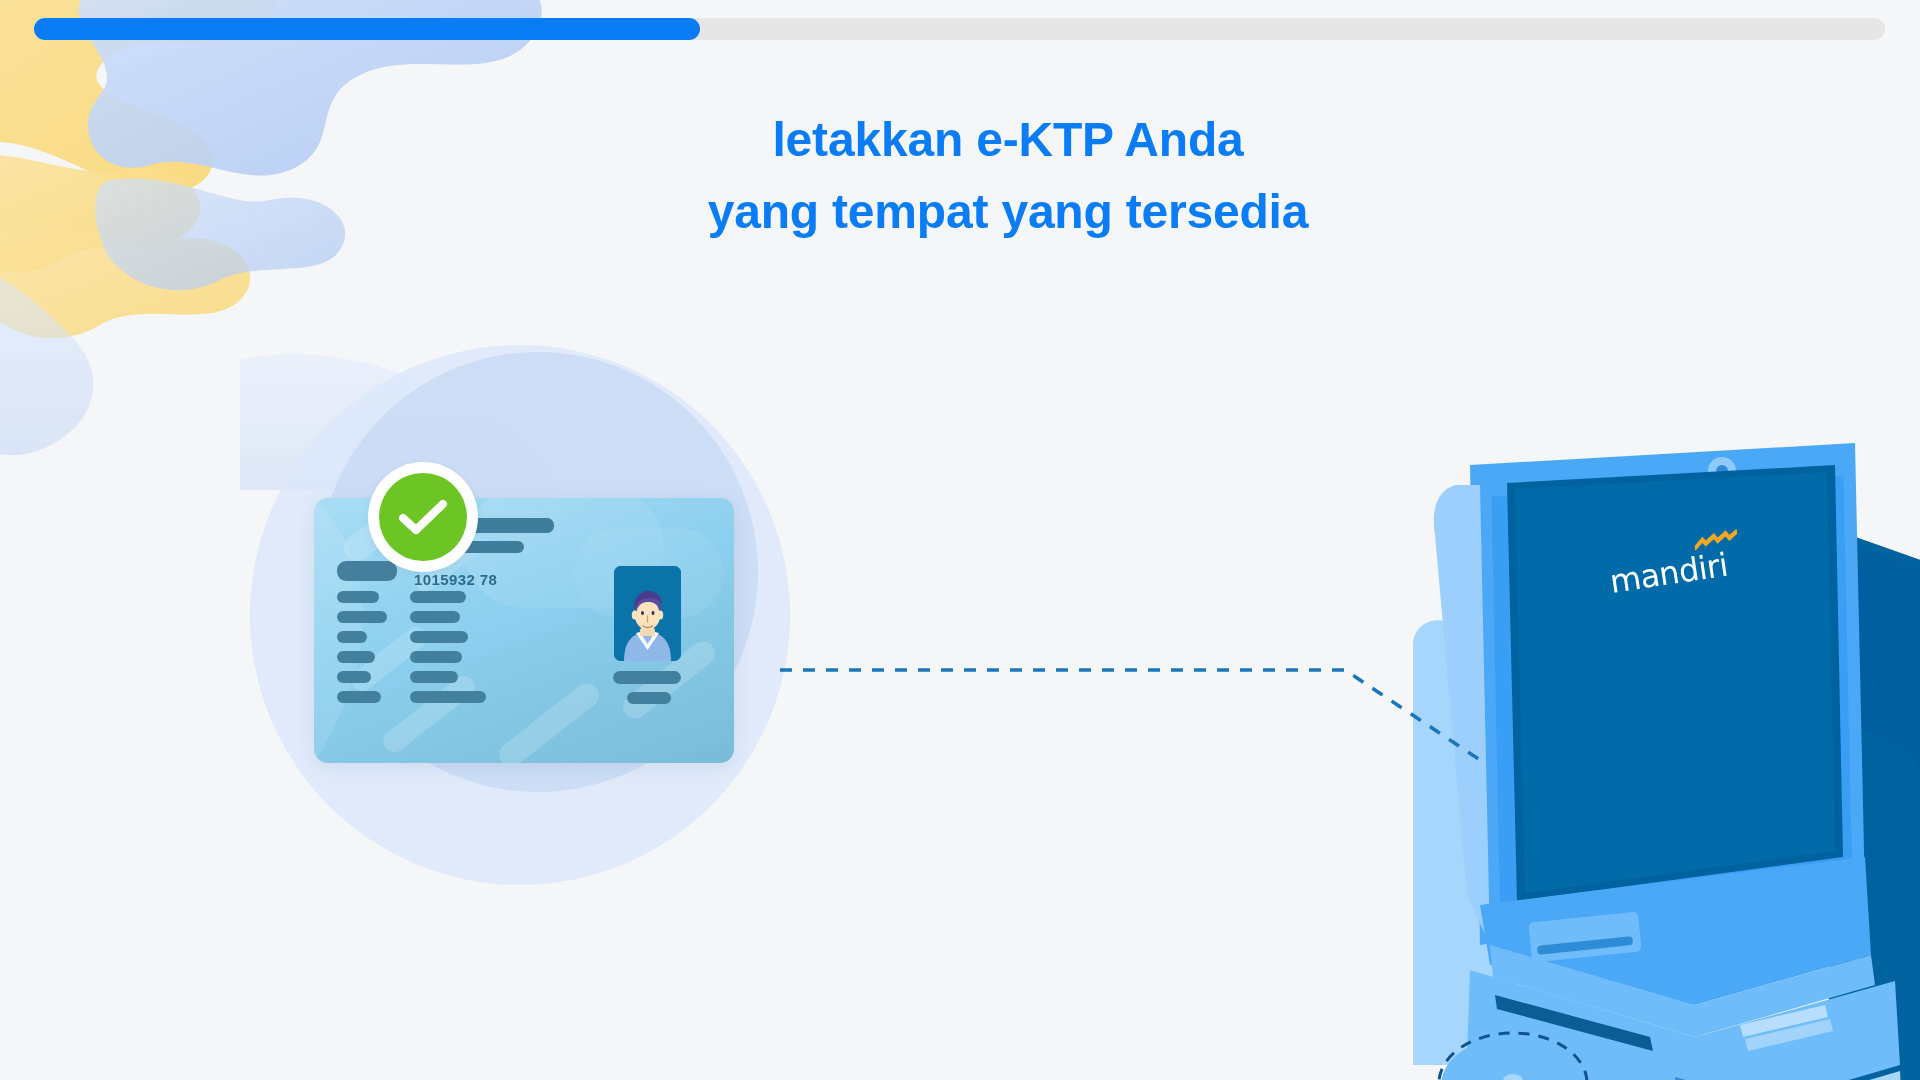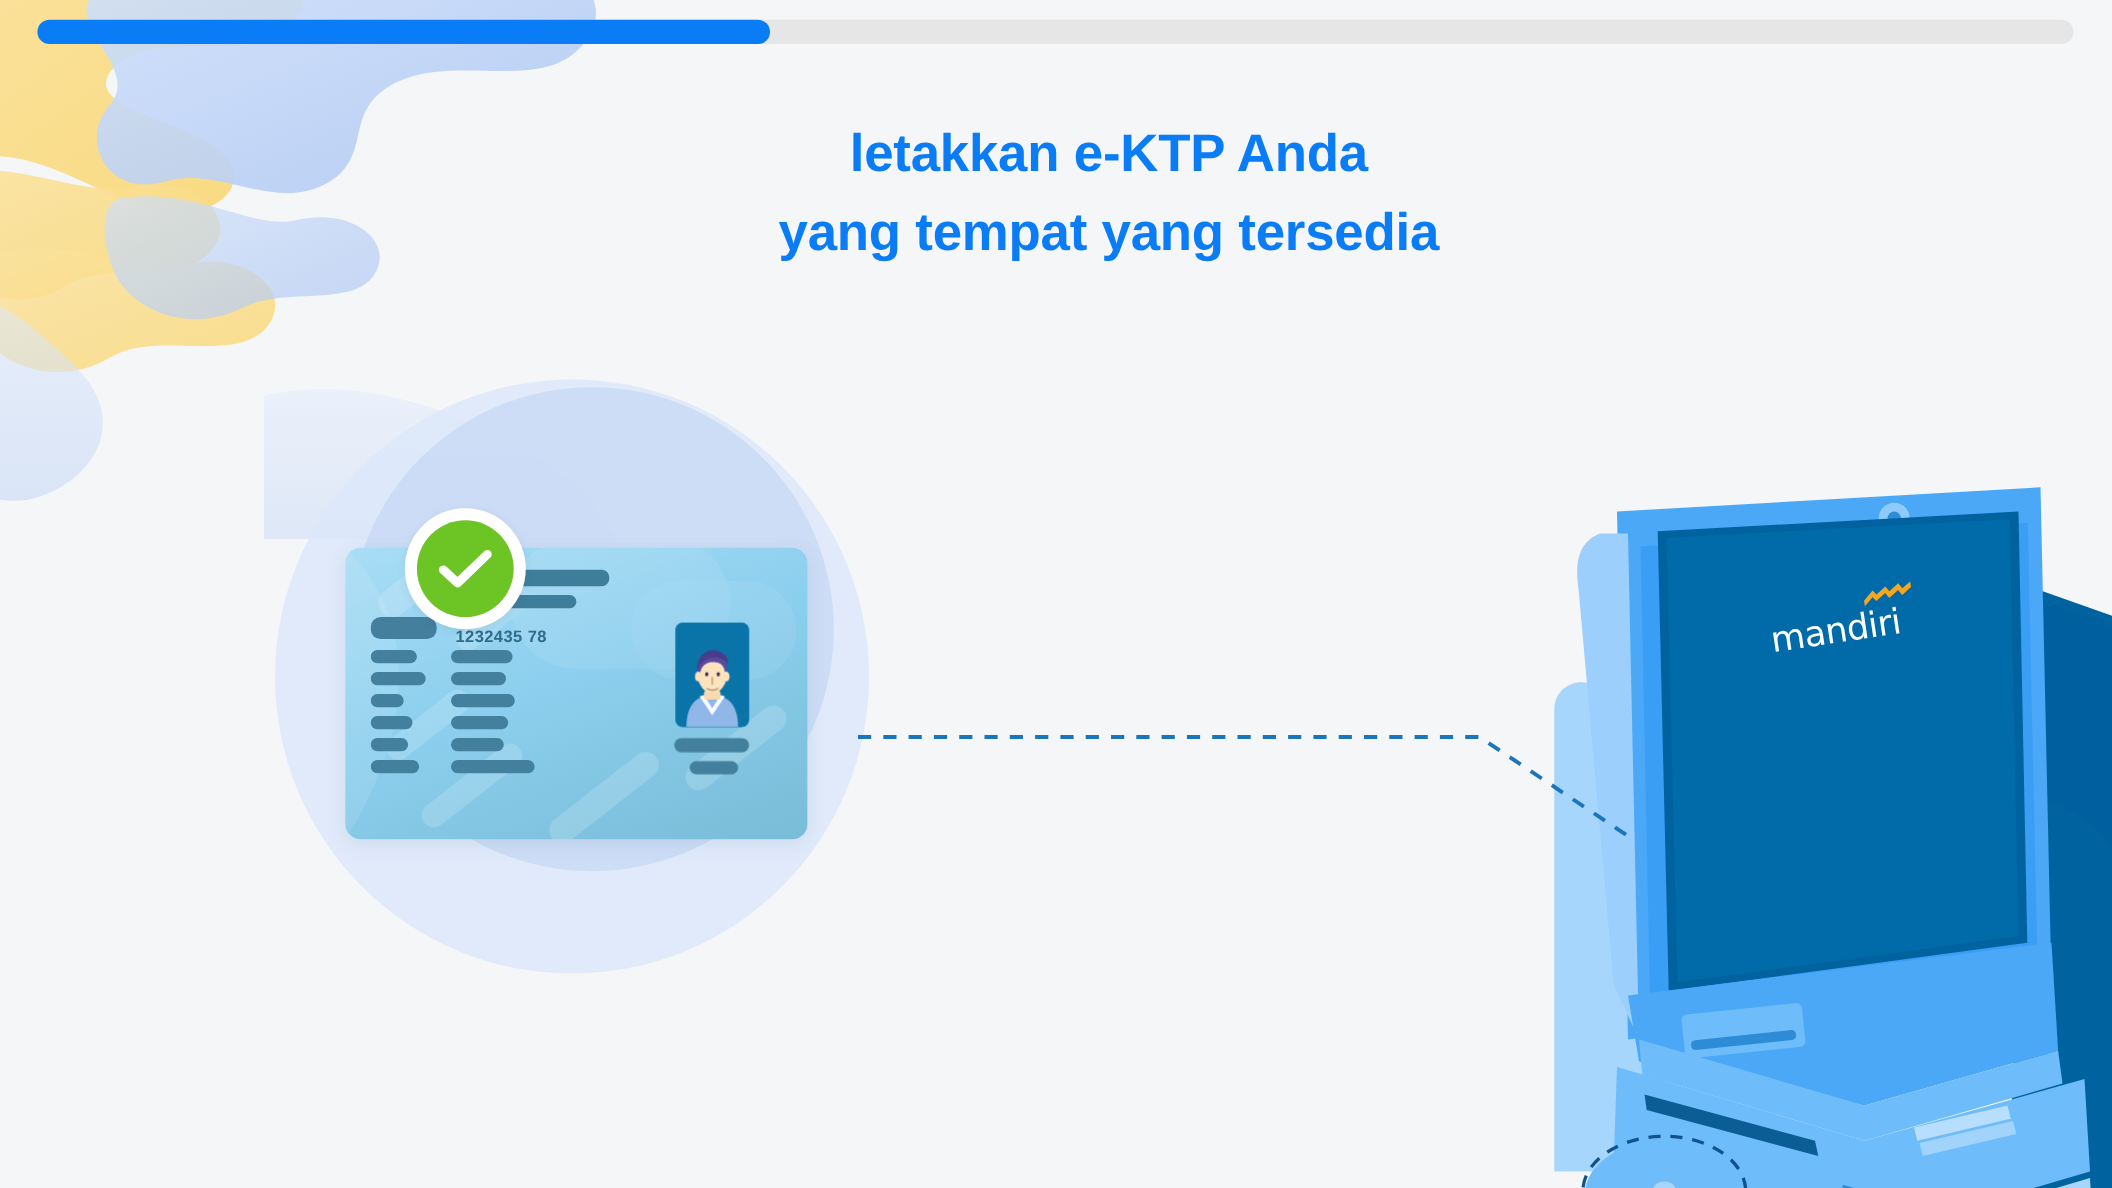--- a/index.html
+++ b/index.html
@@ -222,21 +222,21 @@
     <div class="ktp-row" style="left:23px; top:173px; width:34px;"></div>
     <div class="ktp-row" style="left:23px; top:193px; width:44px;"></div>
 
     <div class="ktp-row" style="left:96px; top:93px; width:56px;"></div>
     <div class="ktp-row" style="left:96px; top:113px; width:50px;"></div>
     <div class="ktp-row" style="left:96px; top:133px; width:58px;"></div>
     <div class="ktp-row" style="left:96px; top:153px; width:52px;"></div>
     <div class="ktp-row" style="left:96px; top:173px; width:48px;"></div>
     <div class="ktp-row" style="left:96px; top:193px; width:76px;"></div>
 
-    <div class="ktp-nik">1232435    78</div>
+    <div class="ktp-nik">1015932    78</div>
 
     <div class="ktp-photo">
       <svg viewBox="0 0 67 95" width="67" height="95">
         <rect width="67" height="95" fill="#0a74a8"></rect>
         <path d="M10,95 C10,74 20,66 33.5,66 C47,66 57,74 57,95 Z" fill="#8fb7e8"></path>
         <path d="M26,66 L33.5,78 L41,66 L45,67 L33.5,84 L22,67 Z" fill="#ffffff"></path>
         <path d="M26,64 C26,60 41,60 41,64 L41,70 L26,70 Z" fill="#f6d9b0"></path>
         <ellipse cx="33.5" cy="48" rx="13" ry="16" fill="#fae3bd"></ellipse>
         <path d="M20.5,44 C20,32 27,26 34,26 C42,26 47,32 47,42 C47,44 46,46 45,45 C44,38 40,36 34,36 C29,36 24,38 22.5,46 C22,47 20.6,47 20.5,44 Z" fill="#5b4b9e"></path>
         <path d="M20,44 C19,34 25,25 34,25 C43,25 48,31 48,38 C45,33 40,31 33,32 C26,33 22,37 20,44 Z" fill="#4a3c8c"></path>

